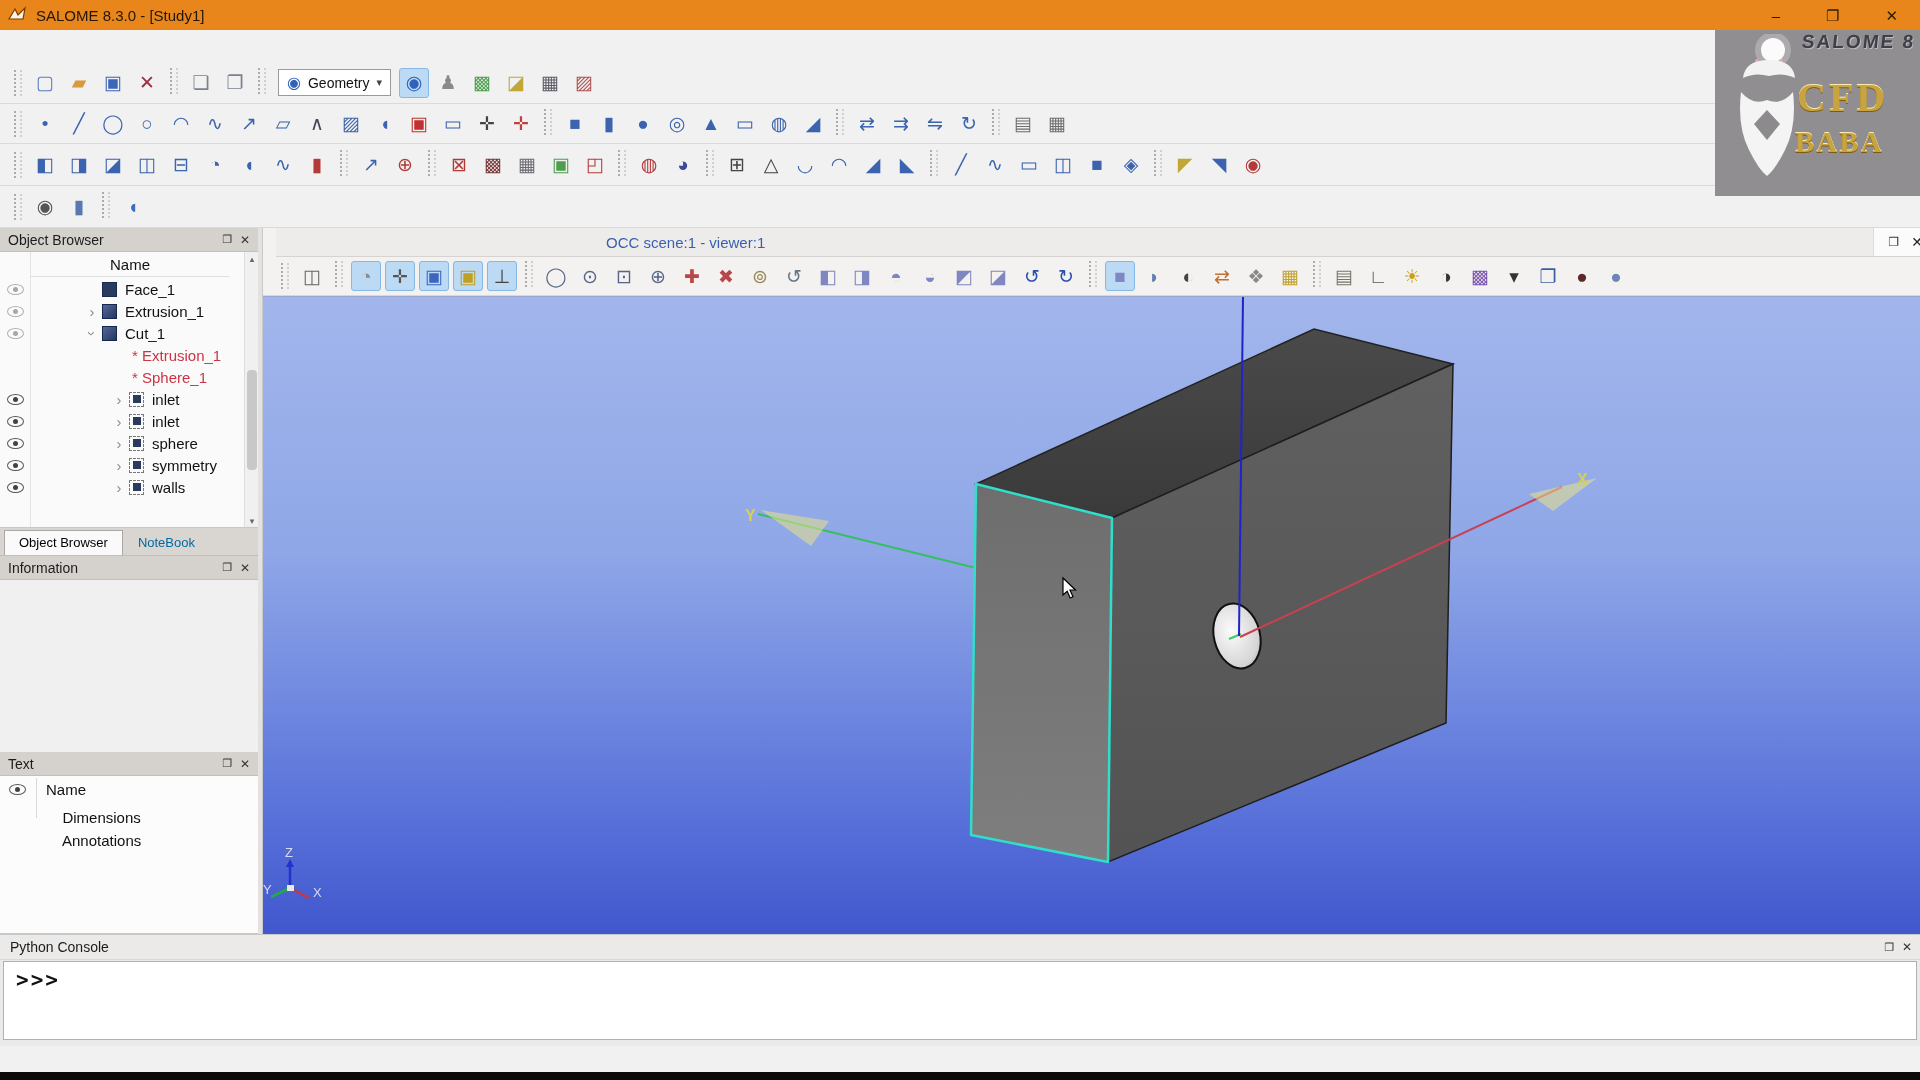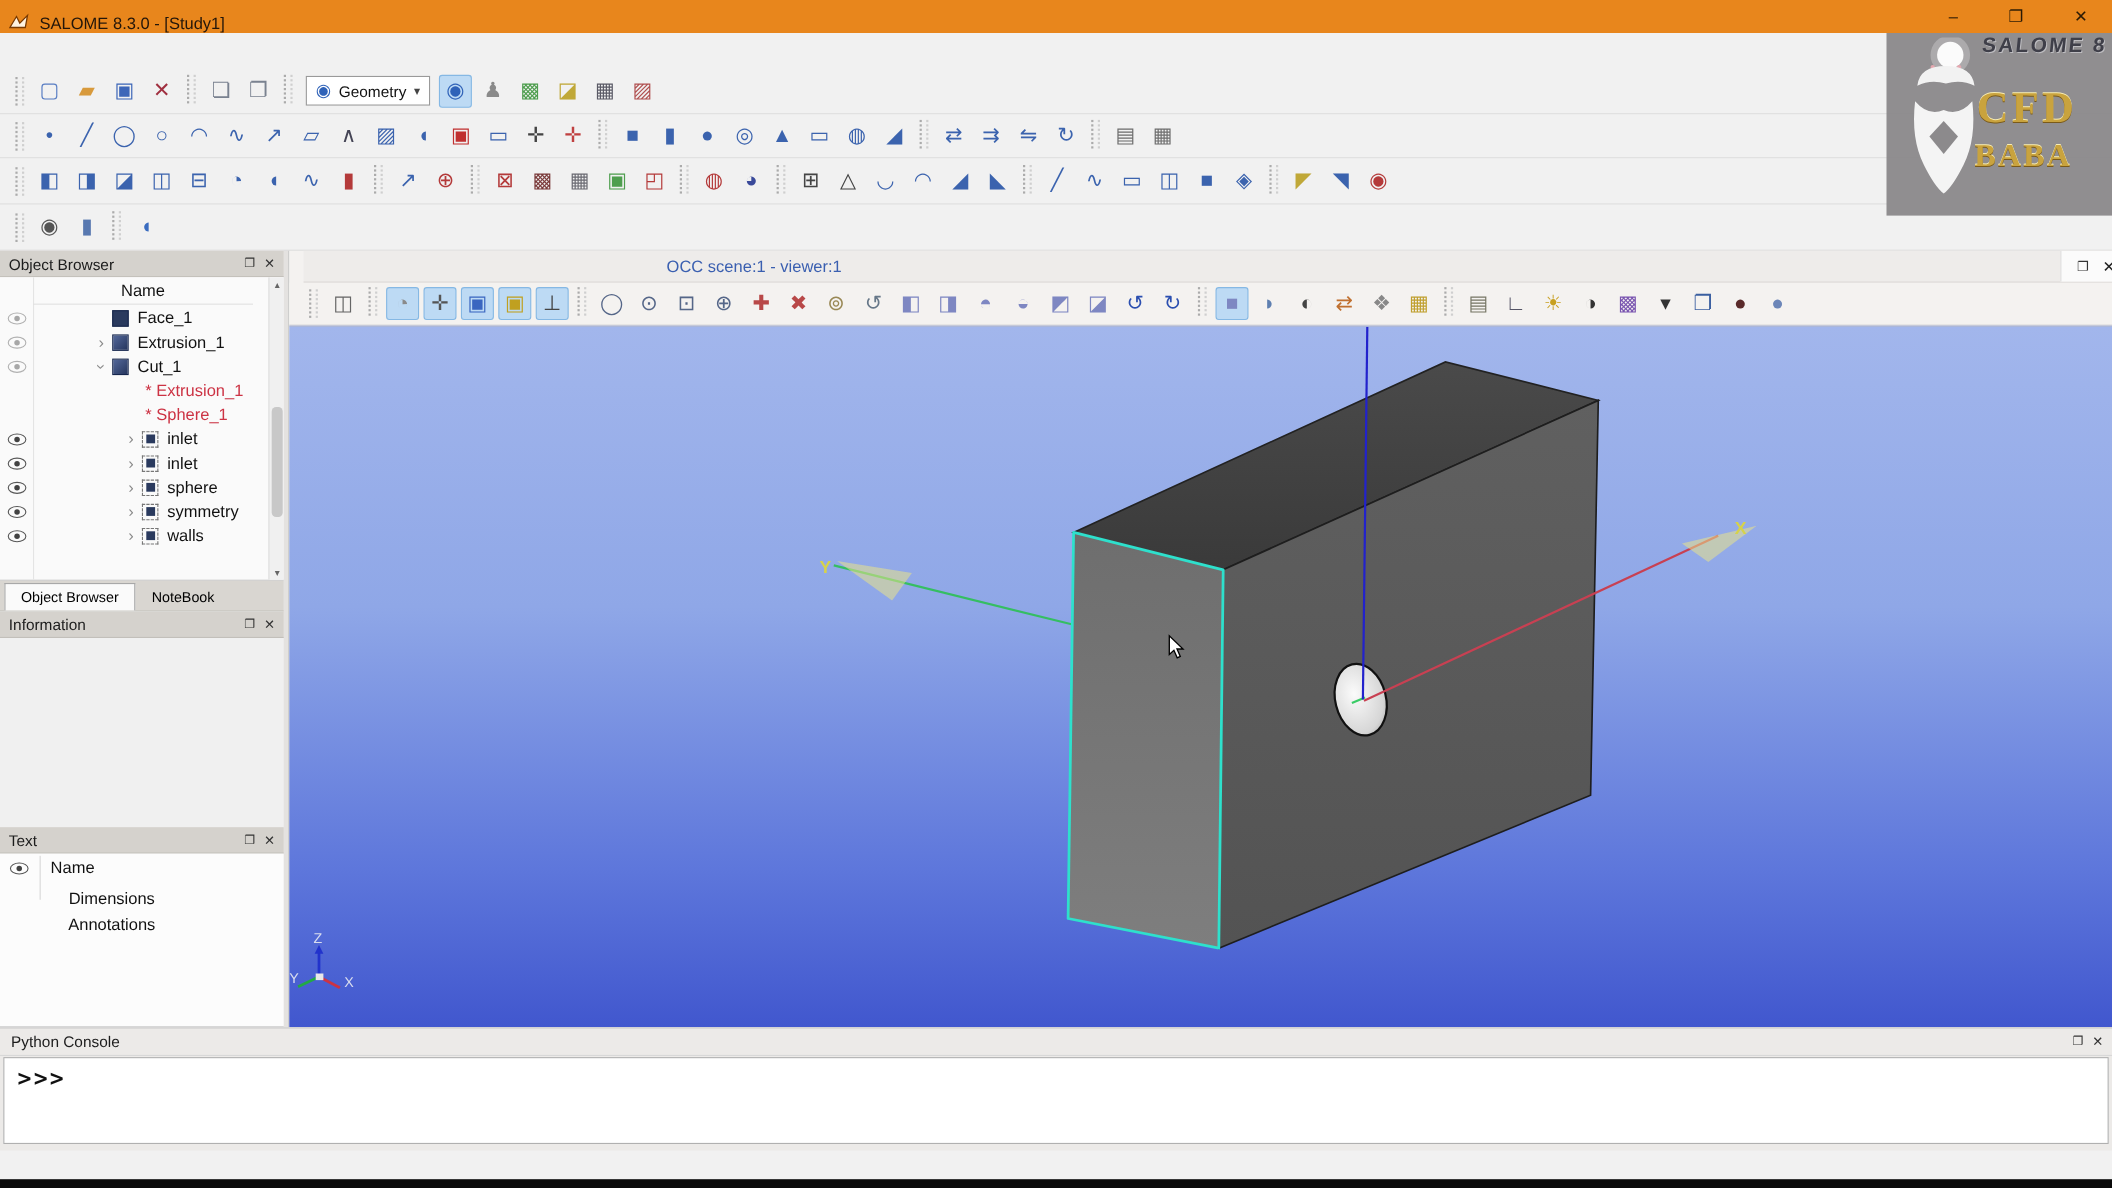--- a/index.html
+++ b/index.html
@@ -2,21 +2,21 @@
 <html><head>
 <meta charset="utf-8">
 <style>
   * { margin:0; padding:0; box-sizing:border-box; }
   html,body { width:1920px; height:1080px; overflow:hidden; background:#000;
               font-family:"Liberation Sans", sans-serif; }
   #app { position:relative; width:1920px; height:1080px; background:#F1F1F1; }
 
   
   #titlebar { position:absolute; left:0; top:0; width:1920px; height:30px;
-              background:#E8861C; display:flex; align-items:flex-end; }
+              background:#E8861C; display:flex; align-items:center; }
   #titlebar .app-icon { width:20px; height:18px; margin:0 8px 0 8px; }
   #titlebar .title-text { font-size:15px; color:#23160A; }
   #win-controls { position:absolute; right:22px; top:0; height:30px; display:flex; gap:46px; align-items:center; }
   #win-controls span { font-size:15px; color:#2A1A05; cursor:default; line-height:1; }
 
   
   #menubar { position:absolute; left:0; top:30px; width:1920px; height:32px; background:#FAFAFA;
              border-bottom:1px solid #E2E2E2; display:flex; align-items:center; padding-left:8px; }
   .menu-item { padding:0 13px; font-size:15px; color:#1A1A1A; line-height:32px; }
 
@@ -85,21 +85,21 @@
                border-left:1px solid #DDD; }
   #ob-scroll .sarr { position:absolute; left:0; width:14px; height:14px; text-align:center;
                      font-size:9px; color:#666; line-height:14px; }
   #ob-scroll .sarr.up { top:0; }
   #ob-scroll .sarr.down { bottom:0; }
   #ob-thumb { position:absolute; left:2px; top:118px; width:10px; height:100px; background:#C8C8C8; border-radius:4px; }
 
   
   #ob-tabs { position:absolute; left:0; bottom:0; width:258px; height:28px; background:#D9D6D1;
              display:flex; align-items:flex-end; padding-left:4px; border-bottom:1px solid #C2BFBA; }
-  .dock-tab { height:25px; line-height:24px; padding:0 14px; font-size:13px; color:#000000;
+  .dock-tab { height:25px; line-height:24px; padding:0 14px; font-size:13px; color:#0369a1;
               border:1px solid transparent; border-bottom:none; }
   .dock-tab.active { background:#FAFAFA; border-color:#A8A8A8; color:#000; }
 
   
   #info-body { position:absolute; left:0; top:24px; width:258px; height:172px; background:#F0F0F0; }
   #info-table { position:absolute; left:9px; top:10px; width:238px; height:150px; background:#FFFFFF;
                 border:1px solid #A8A8A8; }
   #info-table .hdr { display:flex; align-items:center; height:30px; }
   #info-table .hcell1 { width:86px; padding-left:12px; font-size:15px; color:#111; }
   #info-table .hdiv { width:1px; height:26px; background:#C8C8C8; }

